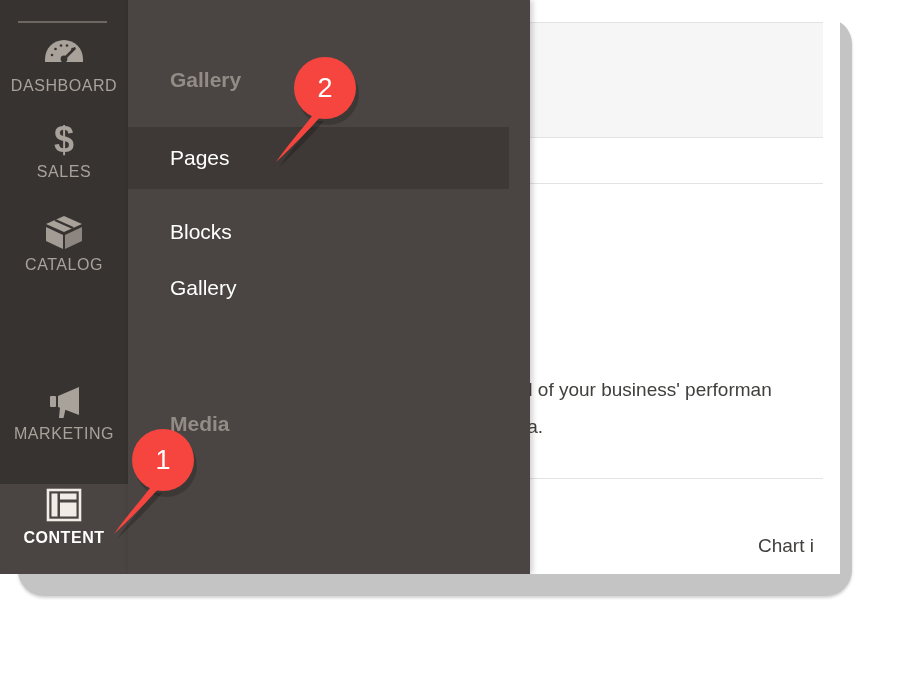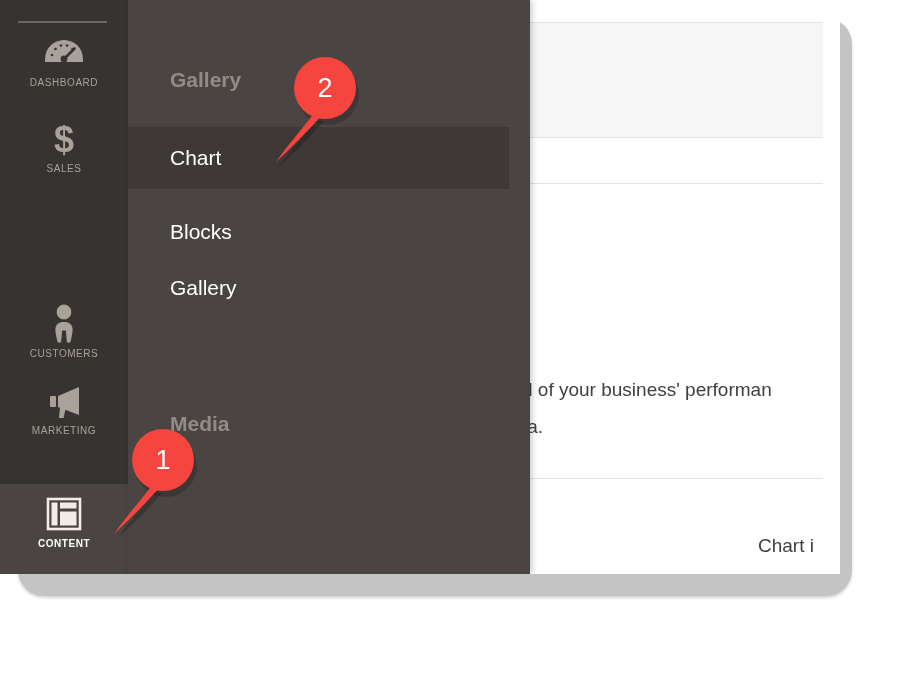--- a/index.html
+++ b/index.html
@@ -47,21 +47,21 @@
     cursor: pointer;
   }
   .sidebar-item .si-icon {
     display: block;
     height: 40px;
     line-height: 40px;
   }
   .sidebar-item .si-icon svg { vertical-align: middle; }
   .sidebar-item .si-label {
     display: block;
-    font-size: 10px;
+    font-size: 16px;
     letter-spacing: 0.55px;
     color: #a9a29b;
     margin-top: 5px;
   }
   .sidebar-item.is-active {
     background: #4a4542;
   }
   .sidebar-item.is-active .si-label { color: #ffffff; font-weight: bold; }
   .ic-fill { fill: #a9a29b; }
   .sidebar-item.is-active .ic-fill { fill: #f1ece6; }
@@ -176,62 +176,64 @@
 
       <div class="sidebar-item" style="top:118px;">
         <span class="si-icon">
           <svg width="30" height="40" viewBox="0 0 30 40">
             <text x="15" y="33" text-anchor="middle" font-family="Liberation Sans, sans-serif" font-size="36" font-weight="bold" class="ic-fill">$</text>
           </svg>
         </span>
         <span class="si-label">SALES</span>
       </div>
 
-
-      <div class="sidebar-item" style="top:303px;">
-        <span class="si-icon">
-          <svg width="30" height="42" viewBox="0 0 30 42">
-            <circle class="ic-fill" cx="15" cy="9" r="7.4"></circle>
-            <path class="ic-fill" d="M15 19c-5.4 0-8.6 2.6-8.6 7.4 0 4.3 1.2 8.2 2.3 13.2h3.4l1-12h3.8l1 12h3.4c1.1-5 2.3-8.9 2.3-13.2 0-4.8-3.2-7.4-8.6-7.4z"></path>
-          </svg>
-        </span>
-        <span class="si-label">CUSTOMERS</span>
-      </div>
+      <div class="sidebar-item" style="top:211px;">
+        <span class="si-icon">
+          <svg width="44" height="42" viewBox="0 0 44 42">
+            <path class="ic-fill" d="M22 5 L40 13 L22 21 L4 13 Z"></path>
+            <path class="ic-fill" d="M4 16 L21 24 L21 38 L4 30 Z" opacity="0.95"></path>
+            <path class="ic-fill" d="M23 24 L40 16 L40 30 L23 38 Z" opacity="0.75"></path>
+            <path d="M13 9 L31 17" stroke="#373330" stroke-width="2.4" fill="none"></path>
+          </svg>
+        </span>
+        <span class="si-label">CATALOG</span>
+      </div>
+
 
       <div class="sidebar-item" style="top:380px;">
         <span class="si-icon">
           <svg width="46" height="38" viewBox="0 0 46 38">
             <path class="ic-fill" d="M38 5 L17 14 L17 25 L38 33 Z"></path>
             <rect class="ic-fill" x="9" y="14" width="6" height="11" rx="1"></rect>
             <path class="ic-fill" d="M19 25 L25 25 L22.5 36 L18 36 Z"></path>
           </svg>
         </span>
         <span class="si-label">MARKETING</span>
       </div>
 
-      <div class="sidebar-item is-active" style="top:484px;height:94px;padding-top:9px;">
+      <div class="sidebar-item is-active" style="top:484px;height:94px;">
         <span class="si-icon">
           <svg width="38" height="36" viewBox="0 0 38 36">
             <rect class="ic-stroke" x="3" y="3" width="32" height="30" stroke-width="2.6"></rect>
             <rect class="ic-fill" x="6.5" y="6.5" width="6" height="23"></rect>
             <rect class="ic-fill" x="15" y="6.5" width="16.5" height="6"></rect>
             <rect class="ic-fill" x="15" y="15.5" width="16.5" height="14"></rect>
           </svg>
         </span>
         <span class="si-label">CONTENT</span>
       </div>
     </nav>
 
     <div id="flyout-menu">
 
       <div id="flyout-item-pages-row"></div>
 
       <div class="flyout-heading" style="top:68px;">Gallery</div>
 
-      <div class="flyout-link" style="top:146px;">Chart</div>
+      <div class="flyout-link" style="top:146px;">Pages</div>
 
       <div class="flyout-link" style="top:220px;">Blocks</div>
 
       <div class="flyout-link" style="top:276px;">Gallery</div>
 
       <div class="flyout-heading" style="top:412px;">Media</div>
 
     </div>
 
   </div>

